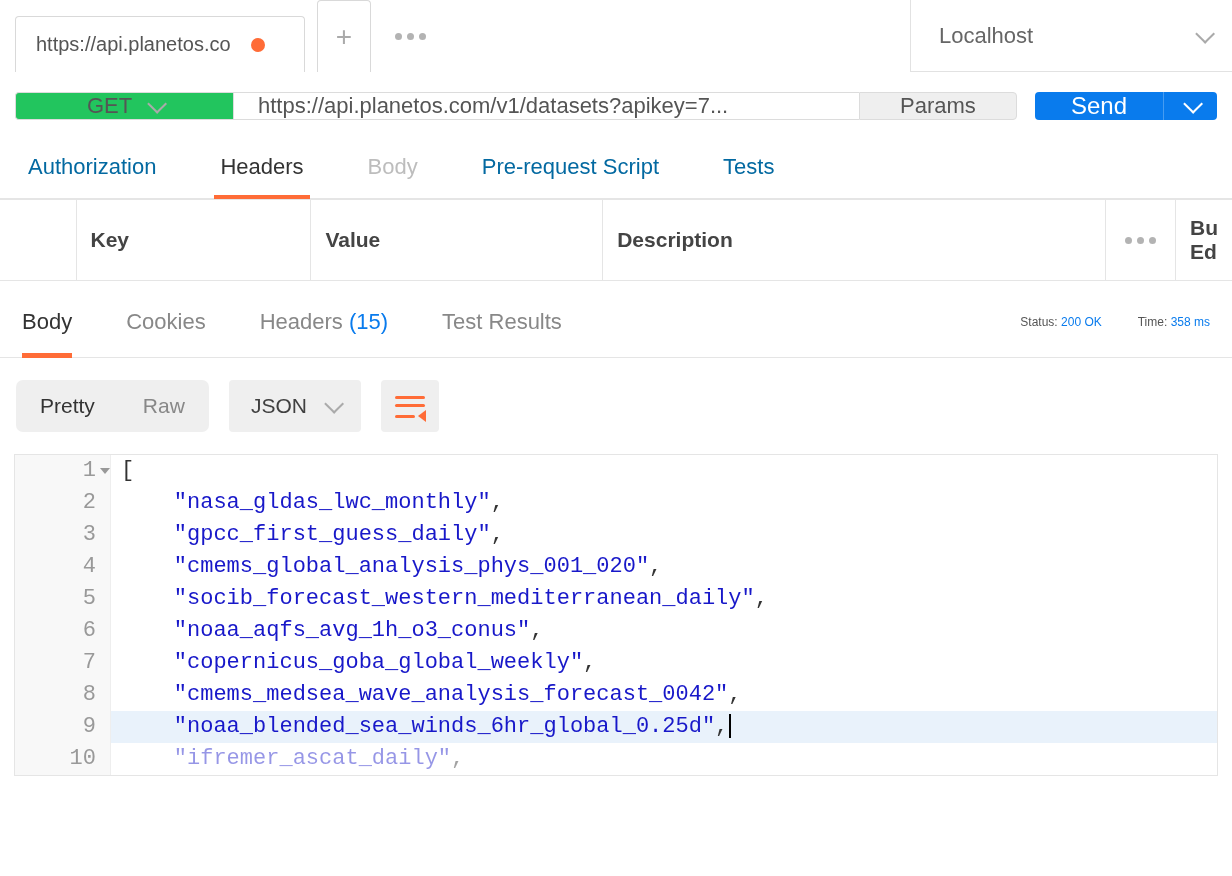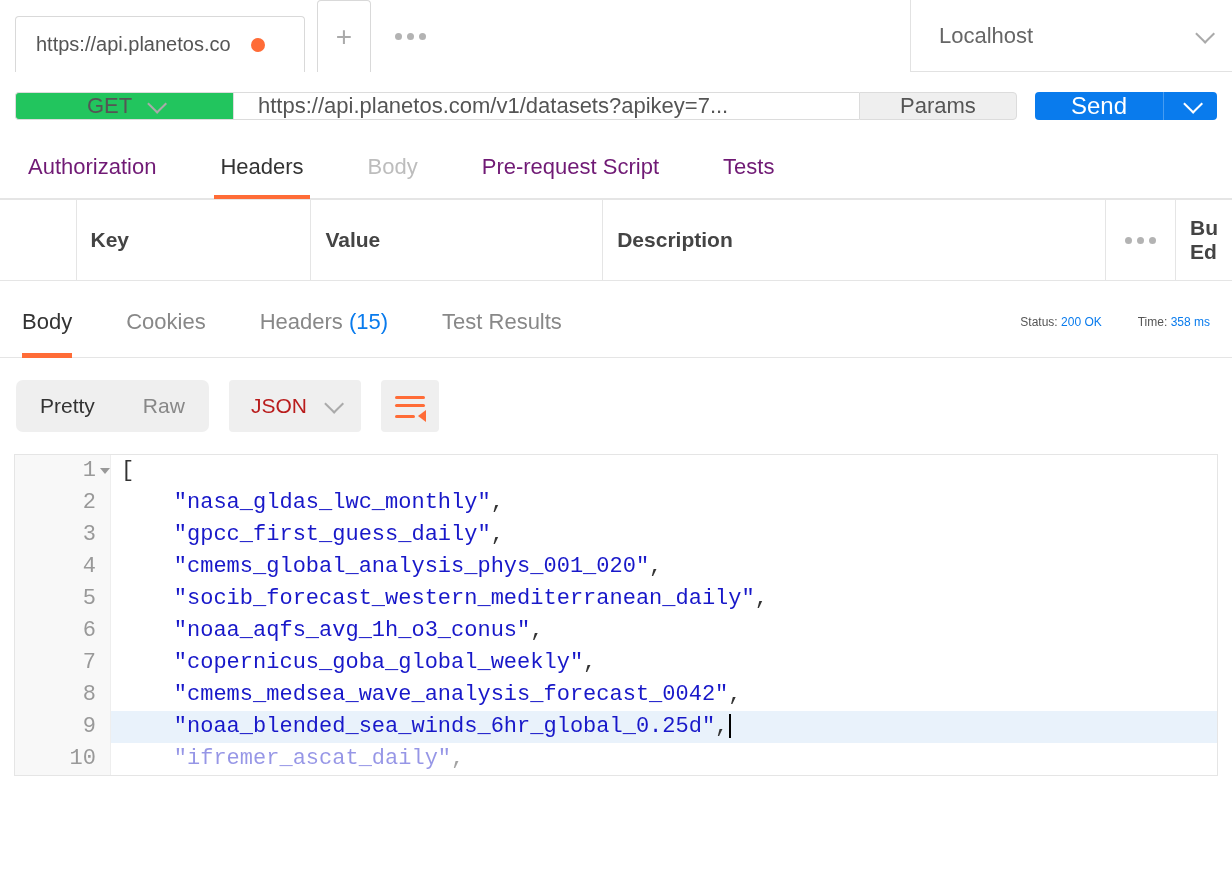--- a/index.html
+++ b/index.html
@@ -65,21 +65,21 @@
   }
   .send-caret {
     background:#097bed; border:none; border-left:1px solid rgba(255,255,255,.25);
     border-top-right-radius:4px; border-bottom-right-radius:4px;
     width:54px; display:flex; align-items:center; justify-content:center;
   }
   .send-caret .chevron { border-color:#fff; }
 
   
   .req-tabs { display:flex; gap:52px; padding:14px 22px 0; border-bottom:1px solid #e5e5e5; }
-  .req-tab { font-size:22px; color:#701a75; padding:0 6px 18px; position:relative; }
+  .req-tab { font-size:22px; color:#0369a1; padding:0 6px 18px; position:relative; }
   .req-tab.disabled { color:#bdbdbd; }
   .req-tab.active { color:#333; }
   .req-tab.active::after {
     content:""; position:absolute; left:0; right:0; bottom:-1px; height:4px; background:#ff6c37;
   }
 
   
   .hdr-table { border-collapse:collapse; width:100%; }
   .hdr-table th, .hdr-table td {
     border:1px solid #e5e5e5; padding:16px 14px; text-align:left;
@@ -100,21 +100,21 @@
   }
   .resp-tab .count { color:#097bed;margin-top:44px; }
   .resp-meta { margin-left:auto; display:flex; gap:36px; font-size:12px; color:#555; padding-bottom:22px; }
   .resp-meta .val { color:#097bed; }
 
   
   .body-toolbar { display:flex; gap:20px; padding:22px 16px; align-items:stretch; }
   .seg { display:flex; background:#efefef; border-radius:7px; overflow:hidden;justify-content:center; }
   .seg-btn { padding:14px 24px; font-size:21px; color:#888; }
   .seg-btn.sel { color:#333; }
-  .fmt-select { background:#efefef; border-radius:4px; padding:14px 22px; display:flex; align-items:center; gap:18px; font-size:21px; color:#b91c1c; }
+  .fmt-select { background:#efefef; border-radius:4px; padding:14px 22px; display:flex; align-items:center; gap:18px; font-size:21px; color:#404040; }
   .wrap-btn { background:#efefef; border-radius:4px; width:58px; display:flex; align-items:center; justify-content:center; }
   .wrap-icon { position:relative; width:30px; height:24px; }
   .wrap-icon::before { content:""; position:absolute; top:2px; left:0; right:0; height:3px; background:#ff6c37; border-radius:2px; box-shadow:0 8px 0 #ff6c37; }
   .wrap-icon::after { content:""; position:absolute; bottom:0; left:0; width:20px; height:3px; background:#ff6c37; border-radius:2px; }
   .wrap-arrow { position:absolute; right:-1px; bottom:-4px; width:0; height:0; border-top:6px solid transparent; border-bottom:6px solid transparent; border-right:8px solid #ff6c37; }
 
   
   .code-wrap { border:1px solid #e5e5e5; margin:0 14px; }
   .code-line { display:flex; font-family: "SFMono-Regular", Consolas, "Liberation Mono", Menlo, monospace; font-size:22px; line-height:32px; }
   .gutter { width:96px; text-align:right; padding-right:14px; background:#f8f8f8; color:#999; border-right:1px solid #eee; position:relative; }

